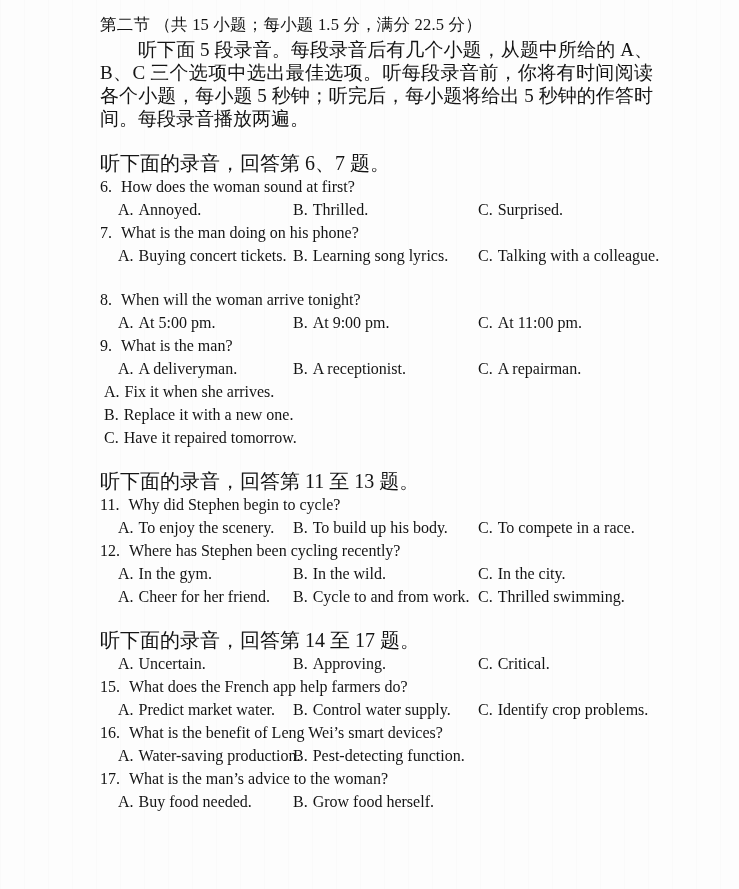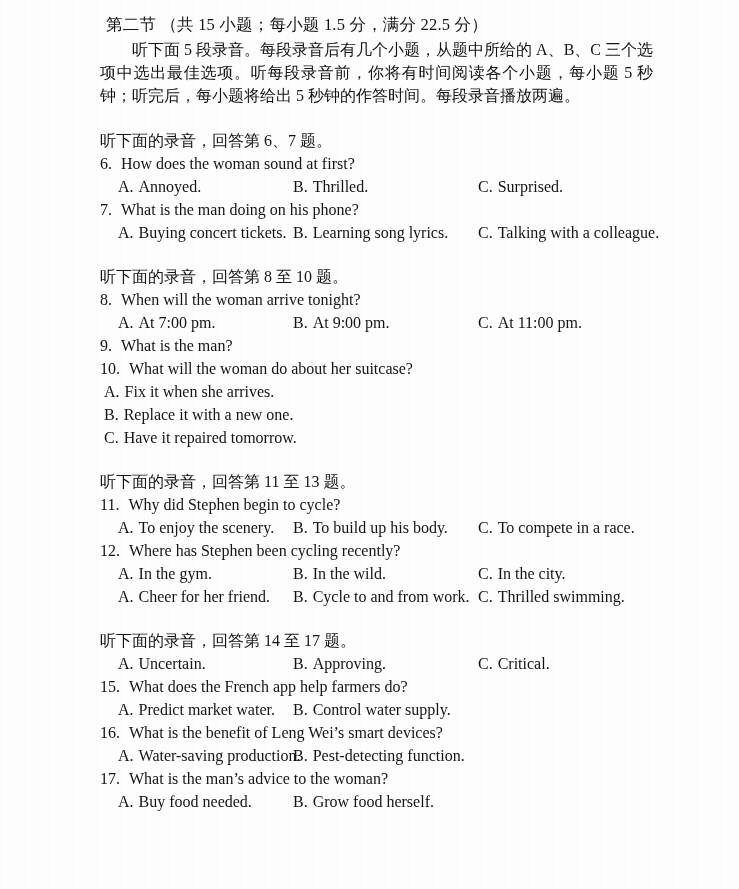--- a/index.html
+++ b/index.html
@@ -16,35 +16,34 @@
     background:
       repeating-linear-gradient(90deg, rgba(0,0,0,0.012) 0 1px, transparent 1px 24px),
       #fdfdfd;
   }
   .page {
     padding: 13px 86px 0 100px;
     font-size: 16px;
     line-height: 23px;
   }
   .section-title {
-    margin-left: 6px;
     font-size: 16.5px;
     letter-spacing: 0.2px;
     white-space: nowrap;
   }
   .instructions {
     margin: 2px 0 0 0;
     width: 553px;
     text-align: justify;
     text-indent: 2em;
-    font-size: 16px;
+    font-size: 19px;
   }
   .group { margin-top: 21px; }
   .group.first { margin-top: 22px; }
-  .group-header { font-size: 16px; }
+  .group-header { font-size: 20px; }
   .q-line { white-space: nowrap; }
   .q-num { display: inline; }
   .q-text { display: inline; margin-left: 5px; margin-top: 16px; }
   .opts-row {
     display: grid;
     grid-template-columns: 175px 185px auto;
     margin-left: 18px;
     align-items: baseline;
   }
   .opt { white-space: nowrap; }
@@ -82,41 +81,41 @@
       <span class="q-text">What is the man doing on his phone?</span>
     </div>
     <div class="opts-row">
       <span class="opt"><span class="opt-label">A.</span><span class="opt-text">Buying concert tickets.</span></span>
       <span class="opt"><span class="opt-label">B.</span><span class="opt-text">Learning song lyrics.</span></span>
       <span class="opt"><span class="opt-label">C.</span><span class="opt-text">Talking with a colleague.</span></span>
     </div>
   </div>
 
   <div class="group">
-    <div class="group-header">听下面的录音，回答第 8 至 10 题。</div>
 
     <div class="q-line">
       <span class="q-num">8.</span>
       <span class="q-text">When will the woman arrive tonight?</span>
     </div>
     <div class="opts-row">
-      <span class="opt"><span class="opt-label">A.</span><span class="opt-text">At 7:00 pm.</span></span>
+      <span class="opt"><span class="opt-label">A.</span><span class="opt-text">At 5:00 pm.</span></span>
       <span class="opt"><span class="opt-label">B.</span><span class="opt-text">At 9:00 pm.</span></span>
       <span class="opt"><span class="opt-label">C.</span><span class="opt-text">At 11:00 pm.</span></span>
     </div>
 
     <div class="q-line">
       <span class="q-num">9.</span>
       <span class="q-text">What is the man?</span>
     </div>
+    <div class="opts-row">
+      <span class="opt"><span class="opt-label">A.</span><span class="opt-text">A deliveryman.</span></span>
+      <span class="opt"><span class="opt-label">B.</span><span class="opt-text">A receptionist.</span></span>
+      <span class="opt"><span class="opt-label">C.</span><span class="opt-text">A repairman.</span></span>
+    </div>
 
-    <div class="q-line">
-      <span class="q-num">10.</span>
-      <span class="q-text">What will the woman do about her suitcase?</span>
-    </div>
     <div class="opts-stack">
       <span class="opt"><span class="opt-label">A.</span><span class="opt-text">Fix it when she arrives.</span></span>
       <span class="opt"><span class="opt-label">B.</span><span class="opt-text">Replace it with a new one.</span></span>
       <span class="opt"><span class="opt-label">C.</span><span class="opt-text">Have it repaired tomorrow.</span></span>
     </div>
   </div>
 
   <div class="group">
     <div class="group-header">听下面的录音，回答第 11 至 13 题。</div>
 
@@ -156,20 +155,21 @@
       <span class="opt"><span class="opt-label">C.</span><span class="opt-text">Critical.</span></span>
     </div>
 
     <div class="q-line">
       <span class="q-num">15.</span>
       <span class="q-text">What does the French app help farmers do?</span>
     </div>
     <div class="opts-row">
       <span class="opt"><span class="opt-label">A.</span><span class="opt-text">Predict market water.</span></span>
       <span class="opt"><span class="opt-label">B.</span><span class="opt-text">Control water supply.</span></span>
+      <span class="opt"><span class="opt-label">C.</span><span class="opt-text">Identify crop problems.</span></span>
     </div>
 
     <div class="q-line">
       <span class="q-num">16.</span>
       <span class="q-text">What is the benefit of Leng Wei’s smart devices?</span>
     </div>
     <div class="opts-row">
       <span class="opt"><span class="opt-label">A.</span><span class="opt-text">Water-saving production.</span></span>
       <span class="opt"><span class="opt-label">B.</span><span class="opt-text">Pest-detecting function.</span></span>
     </div>

